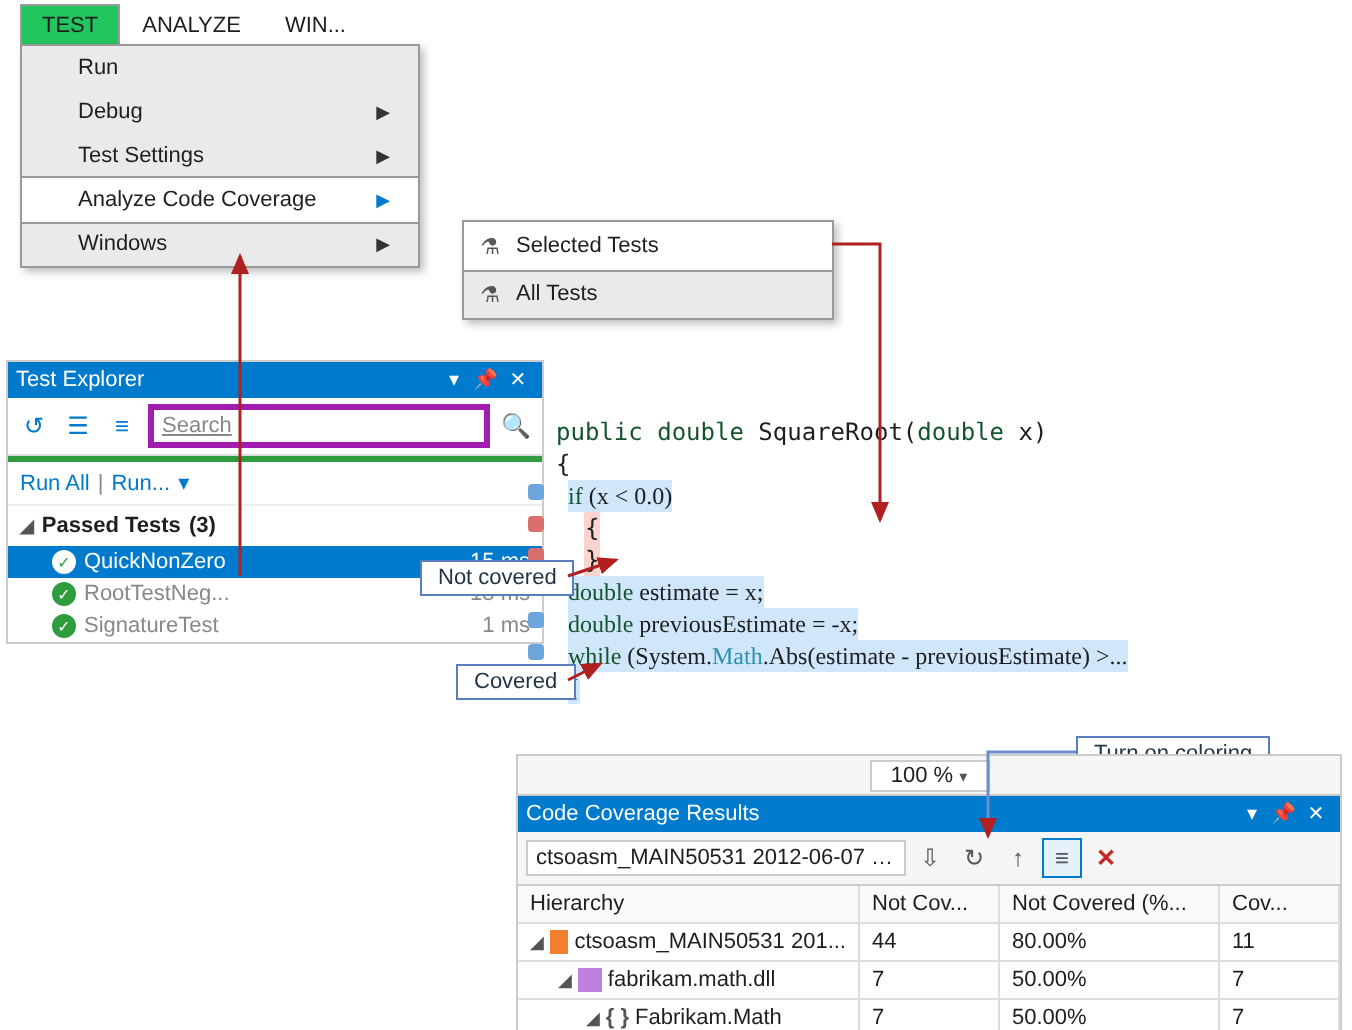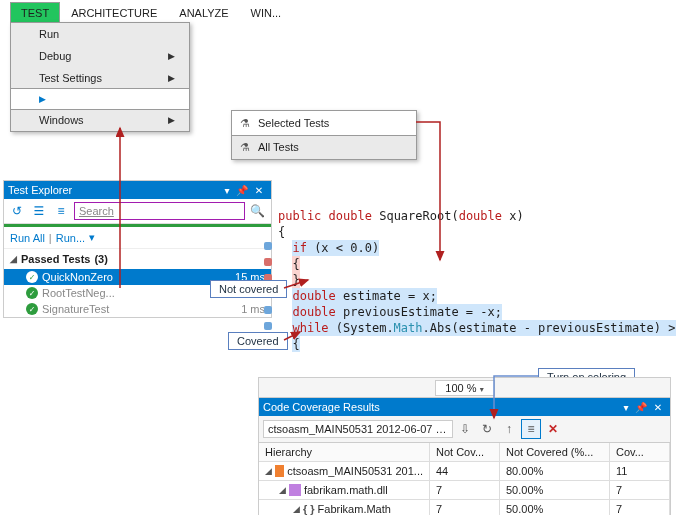--- a/index.html
+++ b/index.html
@@ -3,61 +3,61 @@
 <meta charset="utf-8">
 <style>
   * { box-sizing: border-box; margin: 0; padding: 0; }
   body { font-family: "Segoe UI", Tahoma, sans-serif; font-size: 11px; background: #fff; width: 676px; height: 515px; position: relative; overflow: hidden; color: #1e1e1e; }
 
   
   .menu-tabs { position: absolute; left: 10px; top: 2px; display: flex; }
   .menu-tab { padding: 4px 10px; font-size: 11px; color: #1e1e1e; cursor: default; border: 1px solid transparent; }
   .menu-tab.active { border: 1px solid #9a9a9a; border-bottom-color: #eee; background: #22c55e; }
   
-  .dropdown { position: absolute; left: 10px; top: 22px; width: 180px; background: #eaeaea; border: 1px solid #999; box-shadow: 2px 2px 4px rgba(0,0,0,.25); }
+  .dropdown { position: absolute; left: 10px; top: 22px; width: 200px; background: #eaeaea; border: 1px solid #999; box-shadow: 2px 2px 4px rgba(0,0,0,.25); }
   .dd-item { display: flex; justify-content: space-between; align-items: center; padding: 5px 14px 5px 28px; font-size: 11px; }
   .dd-item.highlight { background: #fff; border: 1px solid #9a9a9a; margin: -1px; }
   .arrow { font-size: 9px; color: #333; }
   .arrow.blue { color: #007acc; }
   
   .submenu { position: absolute; left: 231px; top: 110px; width: 186px; background: #eaeaea; border: 1px solid #999; box-shadow: 2px 2px 4px rgba(0,0,0,.25); }
   .sub-item { display: flex; align-items: center; padding: 5px 10px 5px 6px; gap: 6px; font-size: 11px; }
   .sub-item.highlight { background: #fff; border: 1px solid #9a9a9a; margin: -1px; }
   .flask { width: 14px; height: 14px; display: inline-flex; justify-content: center; align-items: center; color: #555; font-size: 11px; }
 
   
   .test-explorer { position: absolute; left: 3px; top: 180px; width: 269px; border: 1px solid #ccc; background: #fff; }
   .te-title { background: #007acc; color: #fff; display: flex; align-items: center; padding: 3px 4px; font-size: 11px; }
   .te-title-text { flex: 1; }
   .te-title-icon { width: 16px; text-align: center; font-size: 10px; cursor: default; }
   .te-toolbar { display: flex; align-items: center; padding: 3px 4px; gap: 4px; border-bottom: 1px solid #ddd; }
   .te-btn { width: 18px; height: 18px; display: inline-flex; justify-content:center; align-items:center; color: #007acc; font-size: 12px; cursor: default; }
-  .te-search { flex: 1; border: 1px solid #a21caf; padding: 2px 4px; font-size: 11px; color: #888; text-decoration: underline; }
+  .te-search { flex: 1; border: 3px solid #a21caf; padding: 2px 4px; font-size: 11px; color: #888; text-decoration: underline; }
   .te-green { height: 3px; background: #2e9c3e; }
   .te-links { padding: 4px 6px; font-size: 11px; color: #007acc; display: flex; gap: 4px; align-items: center; border-bottom: 1px solid #eee; }
   .te-sep { color: #888; }
   .te-group { padding: 4px 6px; font-weight: 600; font-size: 11px; display:flex; align-items:center; gap:4px; }
   .te-row { display: flex; align-items: center; padding: 2px 6px 2px 22px; font-size: 11px; color: #888; }
   .te-row.active { background: #007acc; color: #fff; }
   .te-row .name { flex: 1; }
   .te-row .time { color: #888; }
   .te-row.active .time { color: #fff; }
   .te-check { width:12px; height:12px; border-radius:50%; background:#2e9c3e; color:#fff; font-size:8px; display:inline-flex; justify-content:center; align-items:center; margin-right:4px; }
   .te-row.active .te-check { background:#fff; color:#2e9c3e; }
 
   
   .editor { position: absolute; left: 258px; top: 208px; width: 413px; font-family: Consolas, monospace; font-size: 12px; line-height: 16px; }
   .editor .line { white-space: pre; padding-left: 20px; }
-  .kw { color: #b91c1c; }
+  .kw { color: #14532d; }
   .type { color: #2b91af; }
   .not-covered-hl { background: #fbd4d0; display:inline-block; }
   .covered-hl { background: #cfe6fb; display:inline-block; }
   .gutter-red { position:relative; }
   .gutter-red::before { content:""; position:absolute; left:6px; top:2px; width:8px; height:8px; background:#d96f6b; border-radius:2px; }
-  .gutter-blue { position:relative; }
+  .gutter-blue { position:relative;font-family:Liberation Serif, serif; }
   .gutter-blue::before { content:""; position:absolute; left:6px; top:2px; width:8px; height:8px; background:#6da6db; border-radius:2px; }
 
   
   .tag-label { position:absolute; background:#fff; border:1px solid #5a7fbf; color:#234; padding:2px 8px; font-size:11px; }
 
   
   .zoom { position:absolute; left:258px; top:377px; width:413px; display:flex; align-items:center; gap:6px; border:1px solid #ccc; padding:2px 6px; background:#f5f5f5; font-size:11px;flex-direction:column; }
   .zoom-drop { border:1px solid #ccc; background:#fff; width:60px; text-align:center; padding:1px 2px; position:relative; }
   .zoom-track { flex:1; height:14px; background:#eee; border:1px solid #ccc; }
   .tri { font-size:8px; color:#555; }
@@ -80,38 +80,38 @@
   .ico-dll { width:12px; height:12px; display:inline-block; background:#c080e0; position:relative; }
   .ico-ns { color:#555; font-weight:bold; }
 
   svg.arrow-svg { position:absolute; pointer-events:none; }
 </style>
 </head>
 <body>
 
 <div class="menu-tabs">
   <div class="menu-tab active">TEST</div>
-  <div class="menu-tab">ARCHITECTURE</div>
   <div class="menu-tab">ANALYZE</div>
   <div class="menu-tab">WIN...</div>
 </div>
 
 <div class="dropdown">
   <div class="dd-item">
       <span>Run</span>
     </div>
   <div class="dd-item">
       <span>Debug</span>
       <span class="arrow">▶</span>
     </div>
   <div class="dd-item">
       <span>Test Settings</span>
       <span class="arrow">▶</span>
     </div>
   <div class="dd-item highlight">
+      <span>Analyze Code Coverage</span>
       <span class="arrow blue">▶</span>
     </div>
   <div class="dd-item">
       <span>Windows</span>
       <span class="arrow">▶</span>
     </div>
 </div>
 
 <div class="submenu">
   <div class="sub-item highlight">

